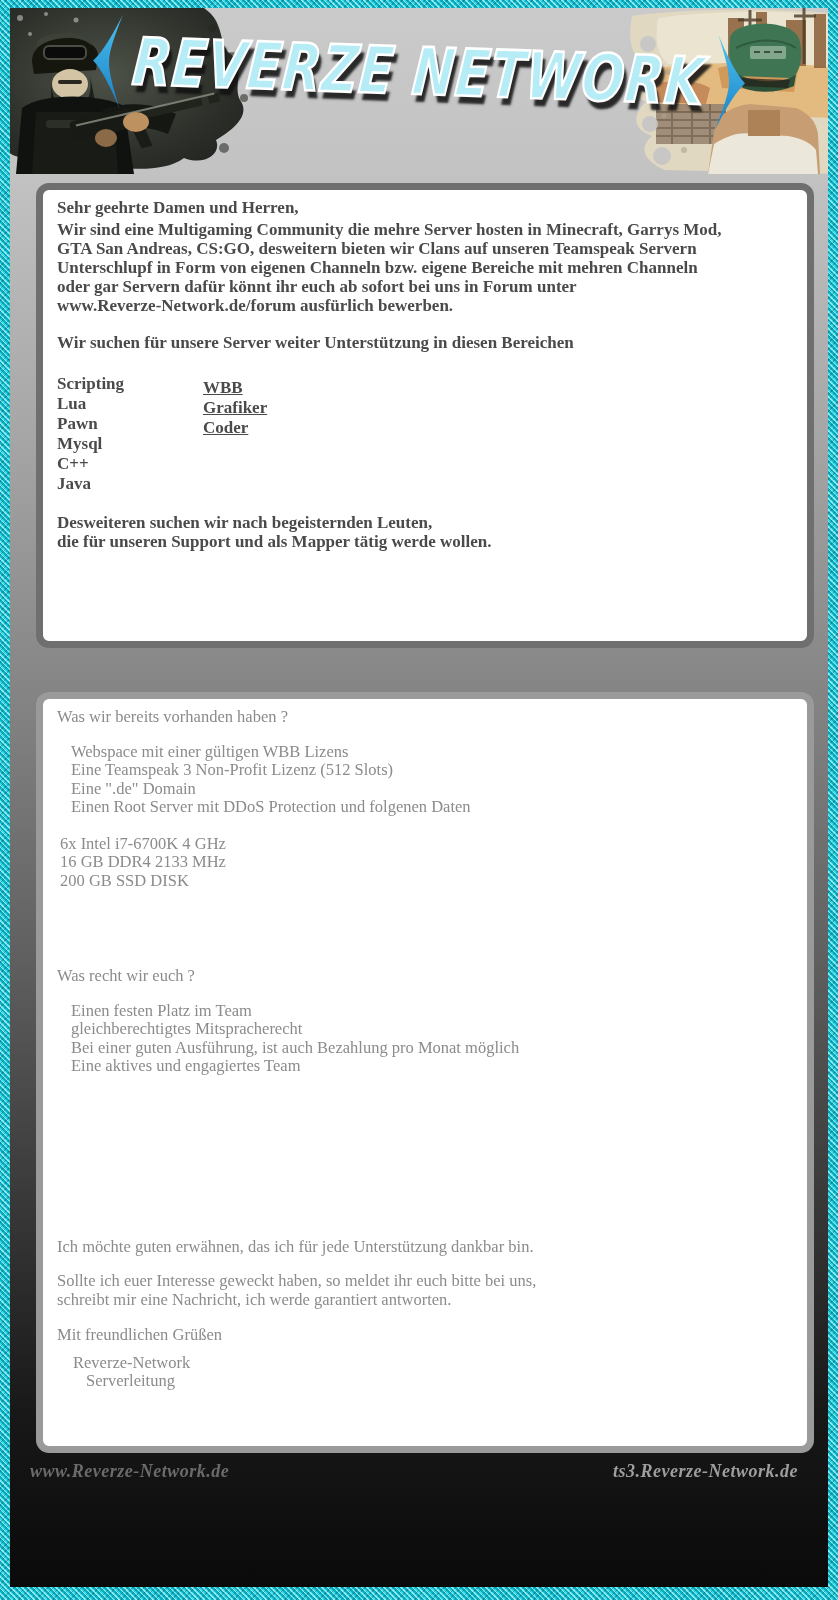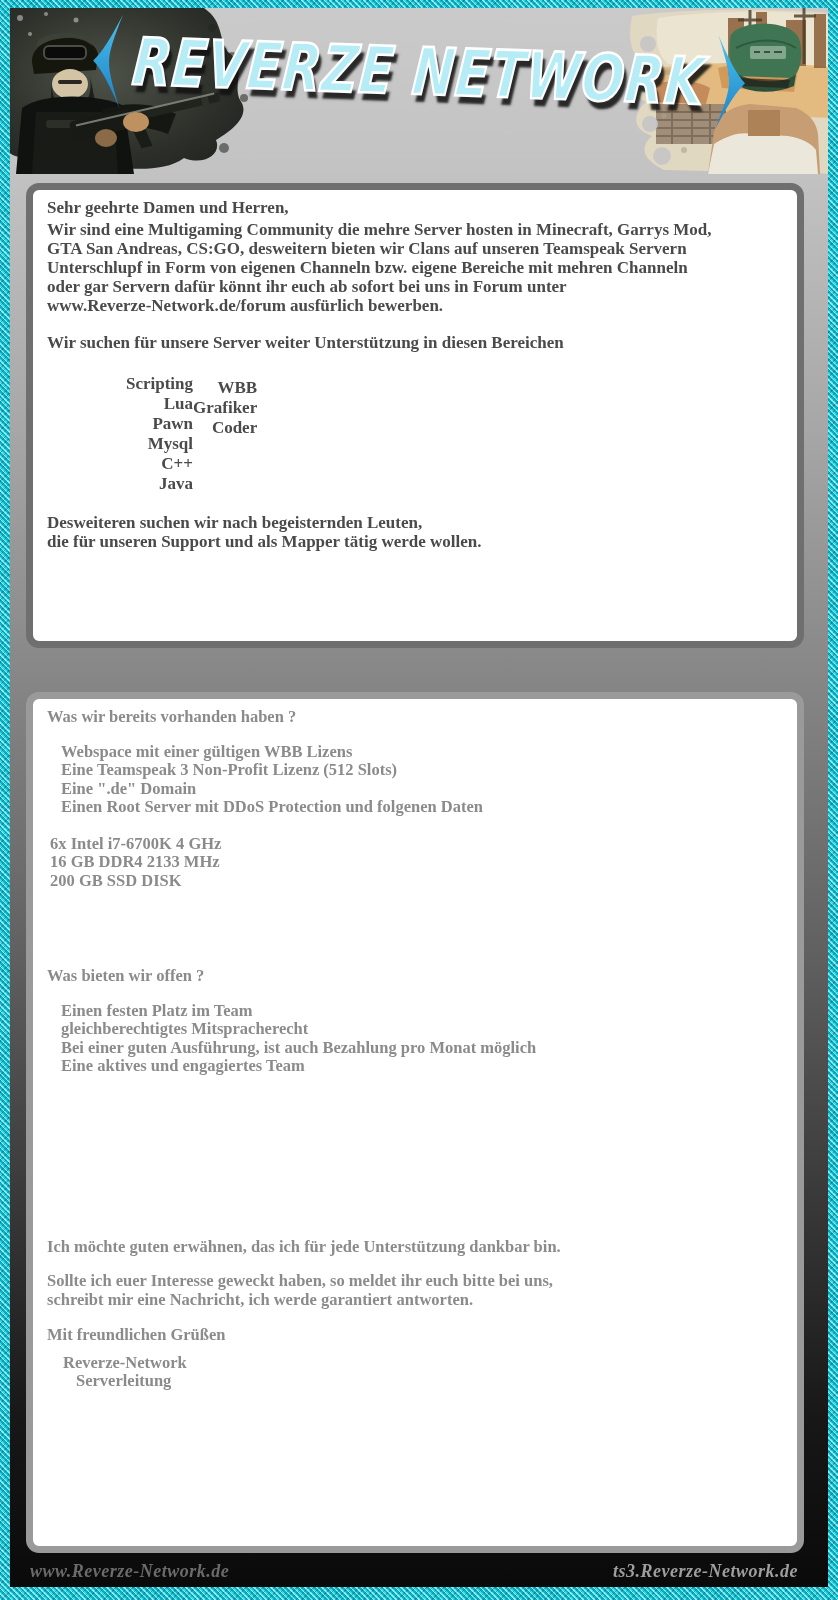--- a/index.html
+++ b/index.html
@@ -41,40 +41,40 @@
     color:#b5ecf6;
     -webkit-text-stroke:2px #ffffff;
     text-shadow:4px 6px 2px rgba(18,18,18,0.88);
     transform:scaleY(1.3) skewX(-4deg);
   }
   .bracket { width:32px; height:100px; }
   .bracket.right { transform:scaleX(-1); }
 
   
   .box {
-    margin-left:16px; width:778px;
+    margin-left:26px; width:778px;
     background:#ffffff; border-radius:13px;
     padding:8px 12px 0 14px; overflow:hidden;
   }
   .box1 {
     height:465px; border:7px solid #6f6f6f;
     color:#4a4a4a; font-size:17px; font-weight:bold; line-height:19px;
   }
   .box2 {
-    height:861px; margin-top:44px; border:7px solid #9a9a9a;
-    color:#8b8b8b; font-size:16.5px; font-weight:bold; line-height:18.5px;
+    height:761px; margin-top:44px; border:7px solid #9a9a9a;
+    color:#8b8b8b; font-size:16.5px; font-weight:normal; line-height:18.5px;
     padding-top:9px;
   }
   .multiline { white-space:pre-line; }
 
   .para1       { margin-top:3px; }
   .search-line { margin-top:18px; }
-  .skill-cols  { margin-top:22px; display:flex; line-height:20px;text-align:right; }
+  .skill-cols  { margin-top:22px; display:flex; line-height:20px; }
   .skill-col1  { width:146px; }
-  .skill-col2  { padding-top:4px; }
+  .skill-col2  { padding-top:4px;text-decoration:underline; }
   .para2       { margin-top:19px; }
   .para3       { margin-top:14px; }
 
   .have-list   { margin-top:16px; padding-left:14px; }
   .specs       { margin-top:18px; padding-left:3px; }
   .offer-head  { margin-top:77px; }
   .offer-list  { margin-top:16px; padding-left:14px; }
   .thanks      { margin-top:162px; }
   .contact     { margin-top:16px; }
   .closing     { margin-top:17px; }
@@ -263,21 +263,21 @@
     <section class="box box2">
       <p>Was wir bereits vorhanden haben ?</p>
       <p class="have-list multiline">Webspace mit einer gültigen WBB Lizens
 Eine Teamspeak 3 Non-Profit Lizenz (512 Slots)
 Eine ".de" Domain
 Einen Root Server mit DDoS Protection und folgenen Daten</p>
       <p class="specs multiline">6x Intel i7-6700K 4 GHz
 16 GB DDR4 2133 MHz
 200 GB SSD DISK</p>
 
-      <p class="offer-head">Was bieten wir offen ?</p>
+      <p class="offer-head">Was recht wir euch ?</p>
       <p class="offer-list multiline">Einen festen Platz im Team
 gleichberechtigtes Mitspracherecht
 Bei einer guten Ausführung, ist auch Bezahlung pro Monat möglich
 Eine aktives und engagiertes Team</p>
 
       <p class="thanks">Ich möchte guten erwähnen, das ich für jede Unterstützung dankbar bin.</p>
       <p class="contact multiline">Sollte ich euer Interesse geweckt haben, so meldet ihr euch bitte bei uns,
 schreibt mir eine Nachricht, ich werde garantiert antworten.</p>
       <p class="closing">Mit freundlichen Grüßen</p>
       <p class="sig-name">Reverze-Network</p>

